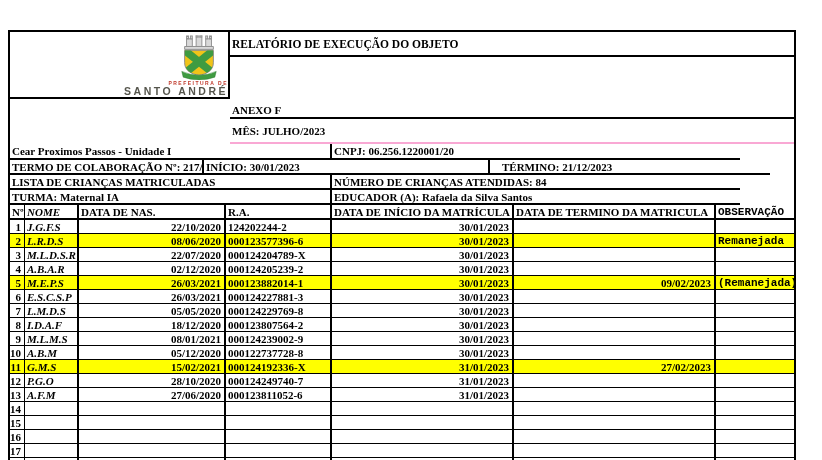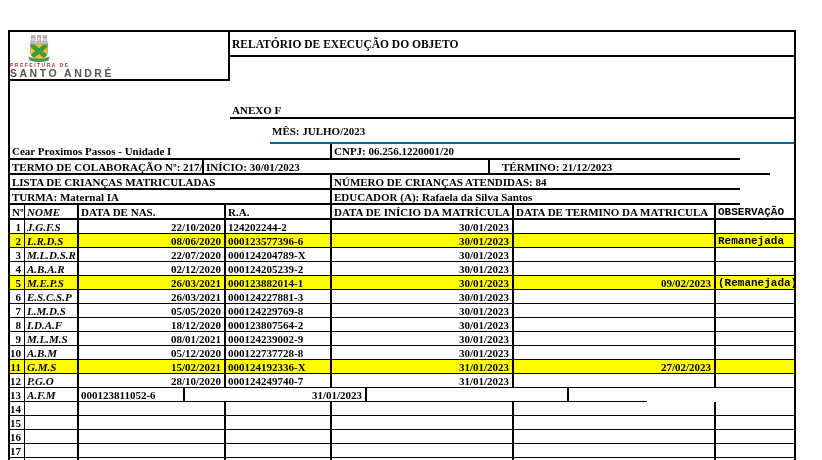--- a/index.html
+++ b/index.html
@@ -8,29 +8,29 @@
   .doc{position:absolute;left:8px;top:30px;width:788px;border:2px solid #000;
        box-sizing:border-box;background:#fff;}
   .doc *{box-sizing:border-box;}
   .row{display:flex;width:100%;}
   .cell{display:flex;align-items:center;border-right:1px solid #000;border-bottom:1px solid #000;
         overflow:hidden;white-space:nowrap;font-weight:bold;font-size:11px;padding:0 2px;}
   .num{justify-content:flex-end;padding-right:3px;}
   .hl{background:#FFFF00;}
 
   
-  .logo-cell{width:220px;height:49px;border-right:2px solid #000;border-bottom:2px solid #000;
-             display:flex;flex-direction:column;align-items:flex-start;justify-content:flex-start;
+  .logo-cell{width:220px;height:67px;border-right:2px solid #000;border-bottom:2px solid #000;
+             display:flex;flex-direction:column;align-items:flex-end;justify-content:flex-start;
              padding-top:3px;}
   .hdr-right{width:564px;display:flex;flex-direction:column;}
   .hdr-title{height:25px;font-size:11.5px;}
   .hdr-annex{height:17px;margin-top:45px;}
   .hdr-month{height:25px;}
   .hdr-right .cell{border-right:none;border-bottom:2px solid #000;}
-  .hdr-right .cell:last-child{border-bottom:2px solid #0369a1;margin-left:40px;}
+  .hdr-right .cell:last-child{border-bottom:2px solid #f9a8d4;}
 
   .logo-txt-small{font-family:"Liberation Sans",sans-serif;font-size:5px;font-weight:bold;
                   color:#c0392b;letter-spacing:1.5px;line-height:5px;margin-top:1px;}
   .logo-txt-big{font-family:"Liberation Sans",sans-serif;font-size:10.5px;font-weight:bold;
                 color:#55554c;letter-spacing:2.5px;line-height:11px;}
 
   
   .r-unit{height:16px;} .r-termo,.r-lista,.r-turma,.r-colhdr{height:15px;}
   .c-unit1{width:322px;border-right-width:2px;border-bottom-width:2px;}
   .c-unit2{width:408px;border-right:none;border-bottom-width:2px;}
@@ -229,20 +229,21 @@
           <div class="cell c-nome">P.G.O</div>
           <div class="cell c-nas num">28/10/2020</div>
           <div class="cell c-ra">000124249740-7</div>
           <div class="cell c-ini num">31/01/2023</div>
           <div class="cell c-ter num"></div>
           <div class="cell c-obs"></div>
         </div>
         <div class="row r-data">
           <div class="cell c-no num">13</div>
           <div class="cell c-nome">A.F.M</div>
+          <div class="cell c-nas num">27/06/2020</div>
           <div class="cell c-ra">000123811052-6</div>
           <div class="cell c-ini num">31/01/2023</div>
           <div class="cell c-ter num"></div>
           <div class="cell c-obs"></div>
         </div>
         <div class="row r-data">
           <div class="cell c-no num">14</div>
           <div class="cell c-nome"></div>
           <div class="cell c-nas num"></div>
           <div class="cell c-ra"></div>

